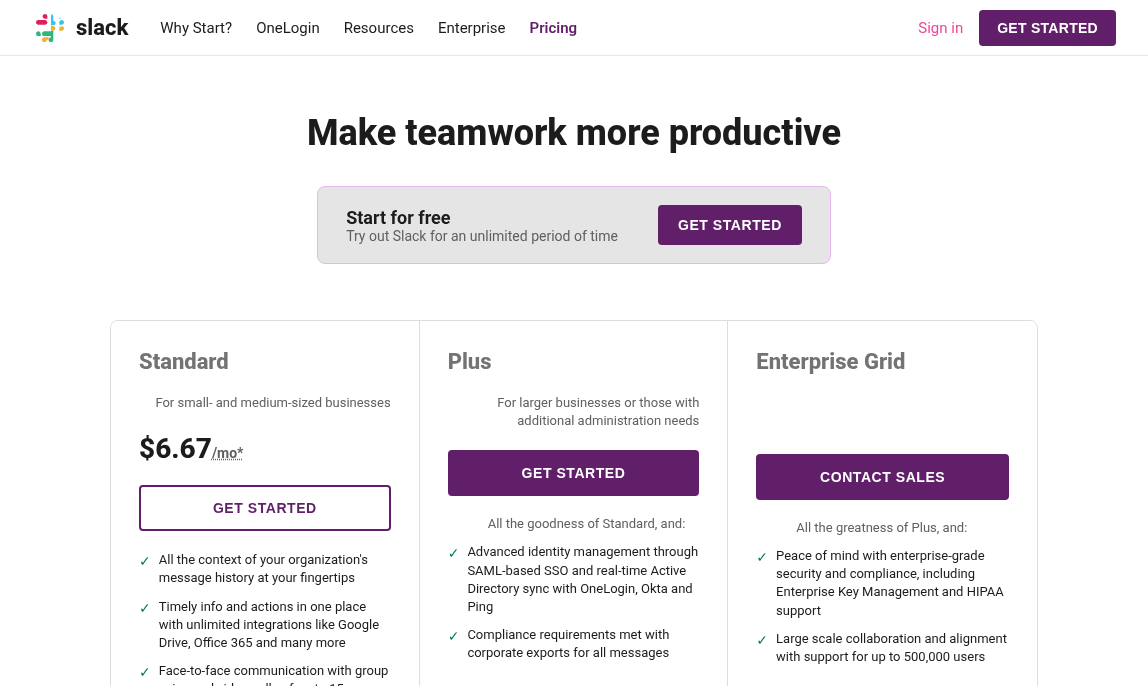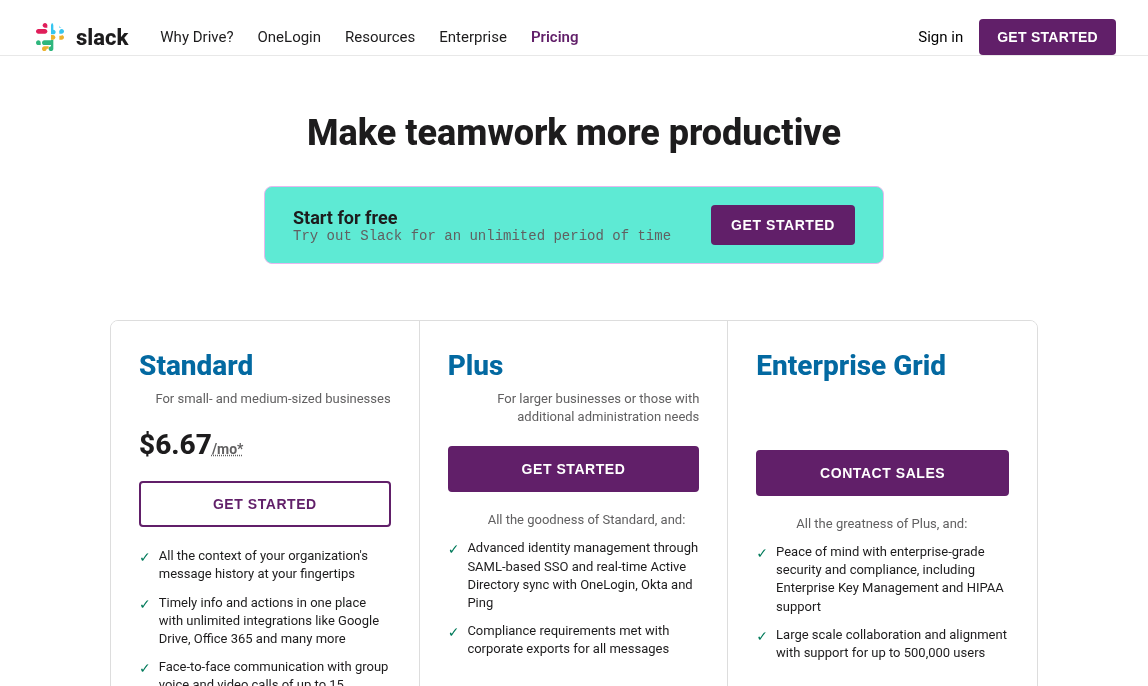--- a/index.html
+++ b/index.html
@@ -6,21 +6,21 @@
     body {
       font-family: -apple-system, BlinkMacSystemFont, 'Segoe UI', Roboto, Helvetica, Arial, sans-serif;
       background: #fff;
       color: #1d1c1d;
       font-size: 15px;
     }
 
     
     .nav {
       display: flex;
-      align-items: flex-end;
+      align-items: center;
       justify-content: space-between;
       padding: 0 32px;
       height: 56px;
       border-bottom: 1px solid #e8e8e8;
       gap: 44px;
     }
     .nav-left {
       display: flex;
       align-items: center;
       gap: 32px;
@@ -48,21 +48,21 @@
       color: #611f69;
       font-weight: 600;
     }
     .nav-right {
       display: flex;
       align-items: center;
       gap: 16px;
     }
     .sign-in-link {
       text-decoration: none;
-      color: #000000;
+      color: #ec4899;
       font-size: 15px;
     }
     .get-started-btn {
       background: #611f69;
       color: #fff;
       border: none;
       padding: 10px 18px;
       border-radius: 4px;
       font-size: 14px;
       font-weight: 700;
@@ -80,38 +80,37 @@
       font-size: 36px;
       font-weight: 800;
       color: #1d1c1d;
       margin-bottom: 32px;
       margin-top: 8px;
     }
     .free-banner {
       display: inline-flex;
       align-items: center;
       justify-content: space-between;
-      background: #5eead4;
+      background: #e5e5e5;
       border: 1px solid #e6b8ef;
       border-radius: 8px;
       padding: 18px 28px;
       gap: 40px;
       min-width: 480px;
     }
     .free-banner-text h3 {
       font-size: 18px;
       font-weight: 700;
       color: #1d1c1d;
       text-align: left;
     }
     .free-banner-text p {
       font-size: 14px;
       color: #616061;
       text-align: left;
-      font-family: Liberation Mono, monospace;
     }
     .free-get-started-btn {
       background: #611f69;
       color: #fff;
       border: none;
       padding: 12px 20px;
       border-radius: 4px;
       font-size: 14px;
       font-weight: 700;
       cursor: pointer;
@@ -136,24 +135,24 @@
     }
     .card {
       padding: 28px 28px 20px;
       border-right: 1px solid #ddd;
       background: #fff;
     }
     .card:last-child {
       border-right: none;
     }
     .card-title {
-      font-size: 28px;
+      font-size: 22px;
       font-weight: 800;
-      color: #0369a1;
-      margin-bottom: 8px;
+      color: #737373;
+      margin-bottom: 20px;
     }
     .card-subtitle {
       font-size: 13px;
       color: #616061;
       margin-bottom: 20px;
       line-height: 1.4;
       text-align: right;
     }
     .card-price {
       font-size: 28px;
@@ -233,21 +232,21 @@
         <path d="M28.5 31H32V44.5C32 46.43 30.43 48 28.5 48C26.57 48 25 46.43 25 44.5C25 42.57 26.57 41 28.5 41V31Z" fill="#2EB67D"></path>
         <path d="M9.5 32C7.57 32 6 33.57 6 35.5C6 37.43 7.57 39 9.5 39H13V35.5C13 33.57 11.43 32 9.5 32Z" fill="#2EB67D"></path>
         <path d="M15 35.5C15 37.43 16.57 39 18.5 39H28.5V32H18.5C16.57 32 15 33.57 15 35.5Z" fill="#2EB67D"></path>
         <path d="M44.5 25H41V31H44.5C46.43 31 48 29.43 48 27.5C48 25.57 46.43 24 44.5 24" fill="#ECB22E"></path>
         <path d="M25 44.5V41H18.5C16.57 41 15 42.57 15 44.5C15 46.43 16.57 48 18.5 48C20.43 48 22 46.43 22 44.5" fill="#ECB22E"></path>
         <path d="M35 27.5C35 29.43 33.43 31 31.5 31H28.5V24H31.5C33.43 24 35 25.57 35 27.5Z" fill="#ECB22E"></path>
       </svg>
       <span style="font-size:22px; font-weight:800; color:#1d1c1d;">slack</span>
     </div>
     <ul class="nav-links">
-      <li><a href="#">Why Drive?</a></li>
+      <li><a href="#">Why Start?</a></li>
       <li><a href="#">OneLogin</a></li>
       <li><a href="#">Resources</a></li>
       <li><a href="#">Enterprise</a></li>
       <li><a href="#" class="active">Pricing</a></li>
     </ul>
   </div>
   <div class="nav-right">
     <a href="#" class="sign-in-link">Sign in</a>
     <button class="get-started-btn">GET STARTED</button>
   </div>

